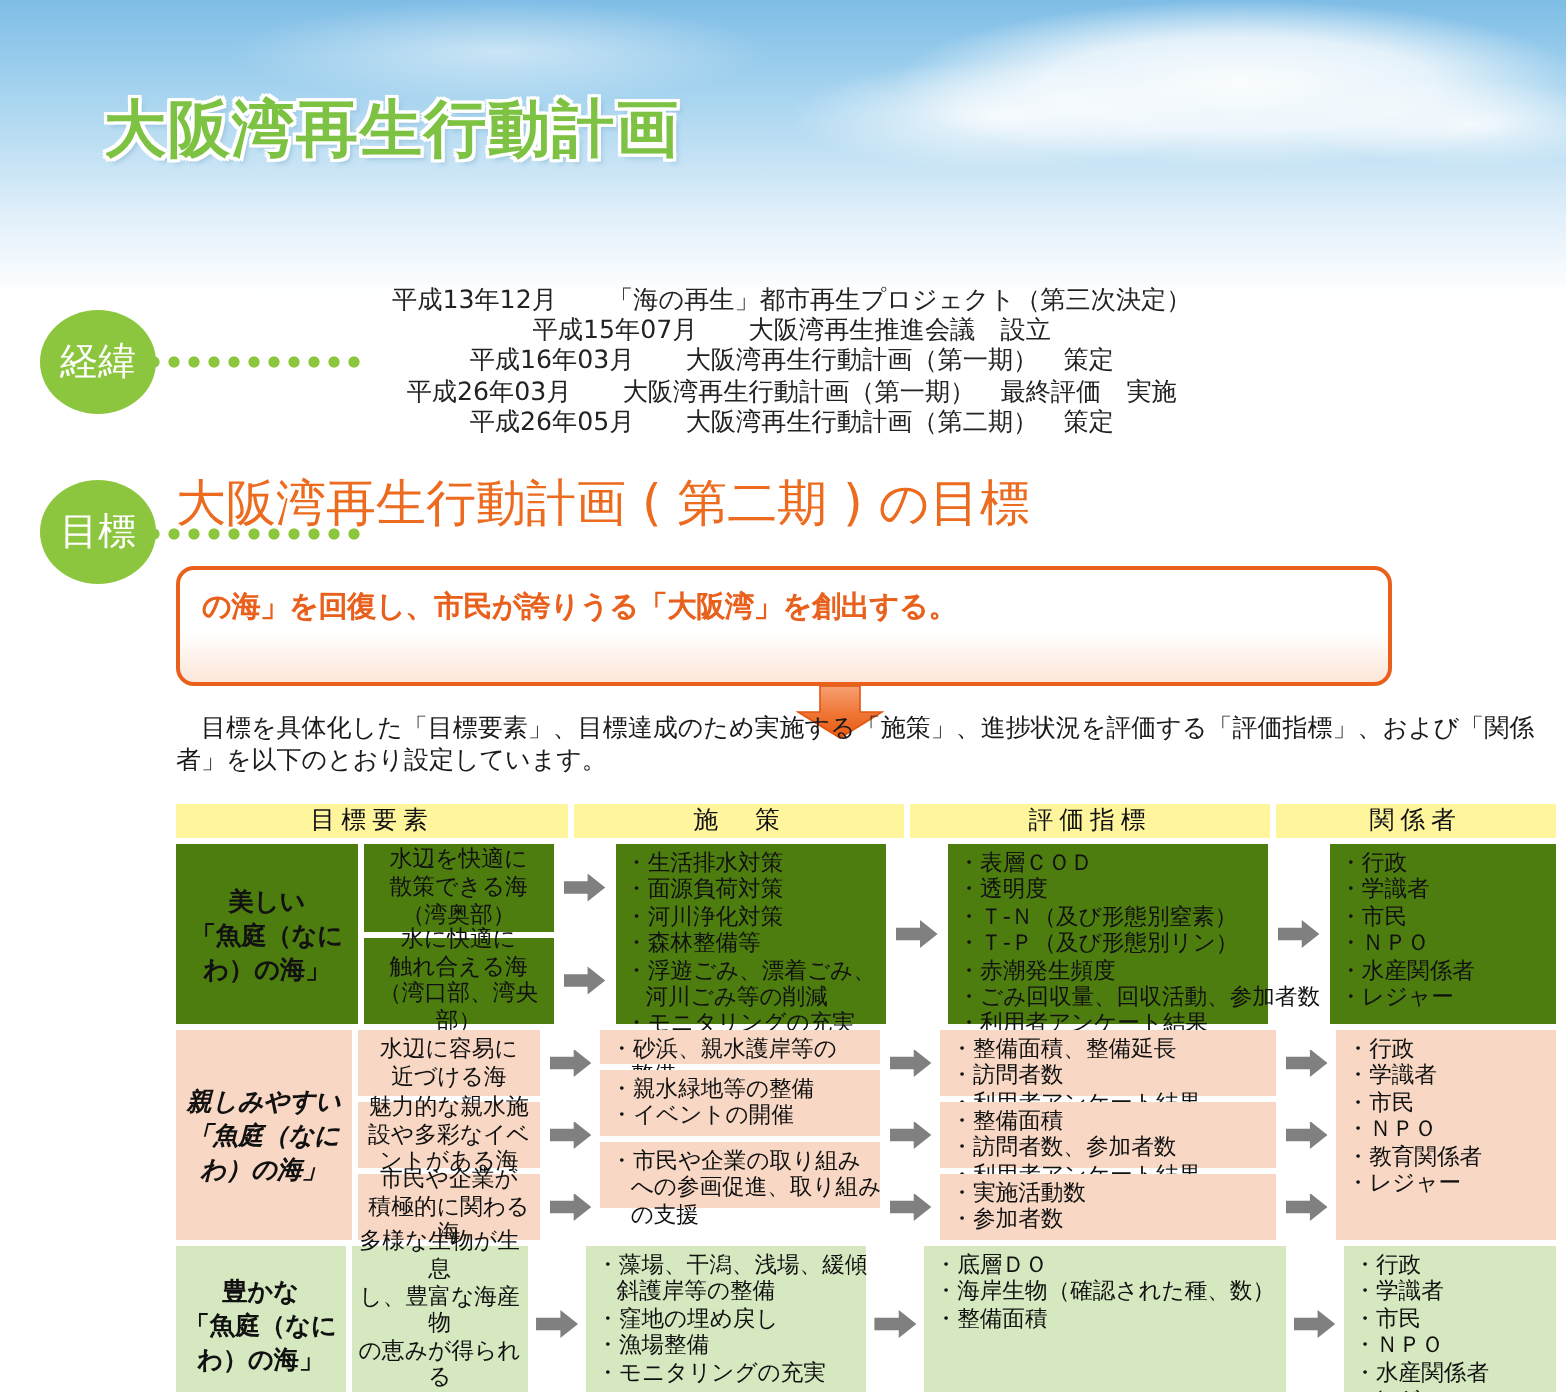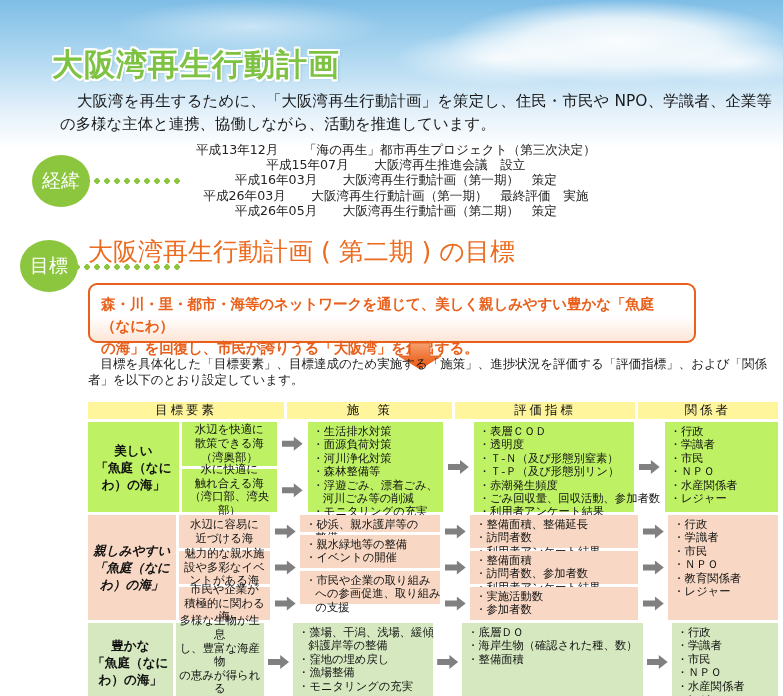--- a/index.html
+++ b/index.html
@@ -67,21 +67,21 @@
     letter-spacing: 0px;
   }
   .dots {
     position: absolute;
     height: 6px;
     background-image: radial-gradient(circle at 3px 3px, #8cc63e 2.6px, rgba(0,0,0,0) 3px);
     background-size: 10px 6px;
     background-repeat: repeat-x;
   }
 
-  #badge-keii { left: 32px; top: 155px; }
+  #badge-keii { left: 20px; top: 155px; }
   #dots-keii { left: 74px; top: 178px; width: 110px; }
 
   #badge-mokuhyo { left: 20px; top: 240px; }
   #dots-mokuhyo { left: 74px; top: 264px; width: 110px; }
 
   
   #history {
     position: absolute; left: 196px; top: 142px;
     font-size: 12.6px; line-height: 15.2px;
     color: #222222;
@@ -164,40 +164,39 @@
   .listcol { display: flex; flex-direction: column; gap: 3px; border-radius: 16px; }
   .listcell {
     font-size: 11.3px; line-height: 13.4px; color: #111;
     padding: 3px 5px;
   }
   .listcell .li { white-space: nowrap; }
   .li::before { content: "・"; }
   .li .ind { display: block; padding-left: 0.9em; }
 
   
-  .r-blue  .cell-elem, .r-blue  .subcell, .r-blue  .listcell { background: #bef264; }
+  .r-blue  .cell-elem, .r-blue  .subcell, .r-blue  .listcell { background: #4d7c0f; }
   .r-peach .cell-elem, .r-peach .subcell, .r-peach .listcell { background: #f8d8c4; }
   .r-green .cell-elem, .r-green .subcell, .r-green .listcell { background: #d5e8bf; }
 
   .arrow-g {
     width: 21px; height: 14px;
     background: #808080;
     clip-path: polygon(0% 28%, 58% 28%, 58% 0%, 100% 50%, 58% 100%, 58% 72%, 0% 72%);
   }
 </style>
 </head>
 <body>
 
 <div id="page">
 
   <div id="sky"></div>
 
   <div id="main-title">大阪湾再生行動計画</div>
 
-  <div id="intro">大阪湾を再生するために、「大阪湾再生行動計画」を策定し、住民・市民や NPO、学識者、企業等の多様な主体と連携、協働しながら、活動を推進しています。</div>
 
   <div class="badge" id="badge-keii">経緯</div>
   <div class="dots" id="dots-keii"></div>
   <div id="history">
       <div class="row">
         <div class="date">平成13年12月</div>
         <div class="event">「海の再生」都市再生プロジェクト（第三次決定）</div>
       </div>
       <div class="row">
         <div class="date">平成15年07月</div>
@@ -215,21 +214,20 @@
         <div class="date">平成26年05月</div>
         <div class="event">大阪湾再生行動計画（第二期）　策定</div>
       </div>
     </div>
 
   <div class="badge" id="badge-mokuhyo">目標</div>
   <div class="dots" id="dots-mokuhyo"></div>
   <div id="goal-heading">大阪湾再生行動計画 ( 第二期 ) の目標</div>
 
   <div id="goal-box">
-    <div class="gtext">森・川・里・都市・海等のネットワークを通じて、美しく親しみやすい豊かな「魚庭（なにわ）</div>
     <div class="gtext">の海」を回復し、市民が誇りうる「大阪湾」を創出する。</div>
   </div>
 
   <svg id="down-arrow" viewBox="0 0 44 27">
     <defs>
       <linearGradient id="og" x1="0" y1="0" x2="0" y2="1">
         <stop offset="0%" stop-color="#f7a072"></stop>
         <stop offset="55%" stop-color="#ef7433"></stop>
         <stop offset="100%" stop-color="#e85a14"></stop>
       </linearGradient>

